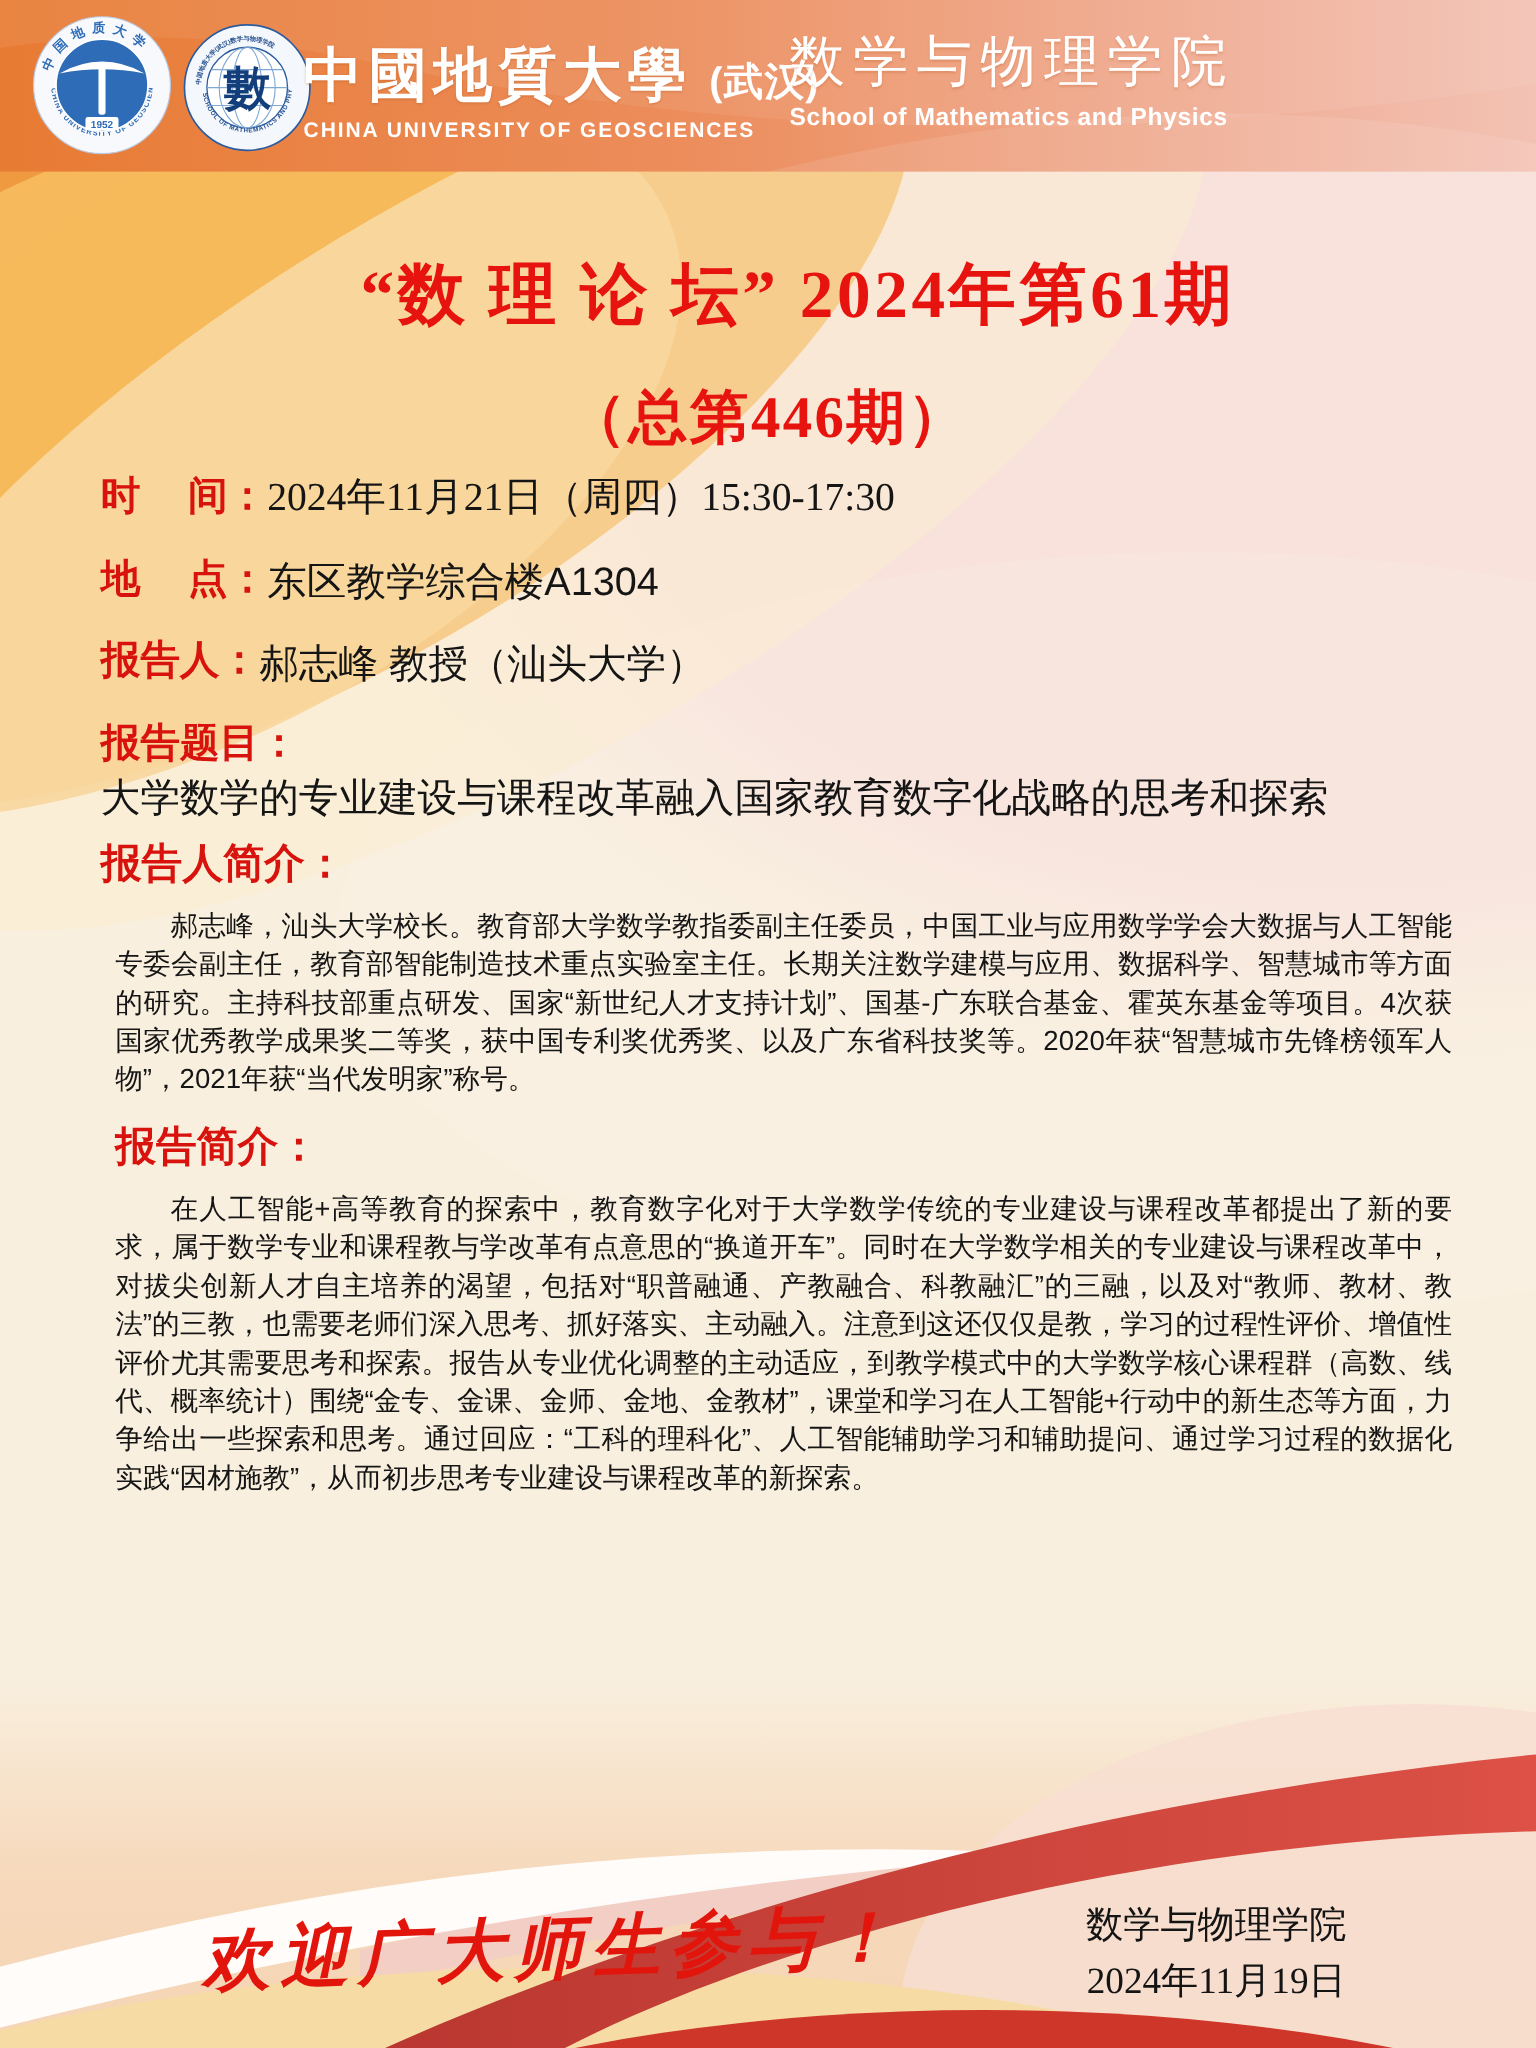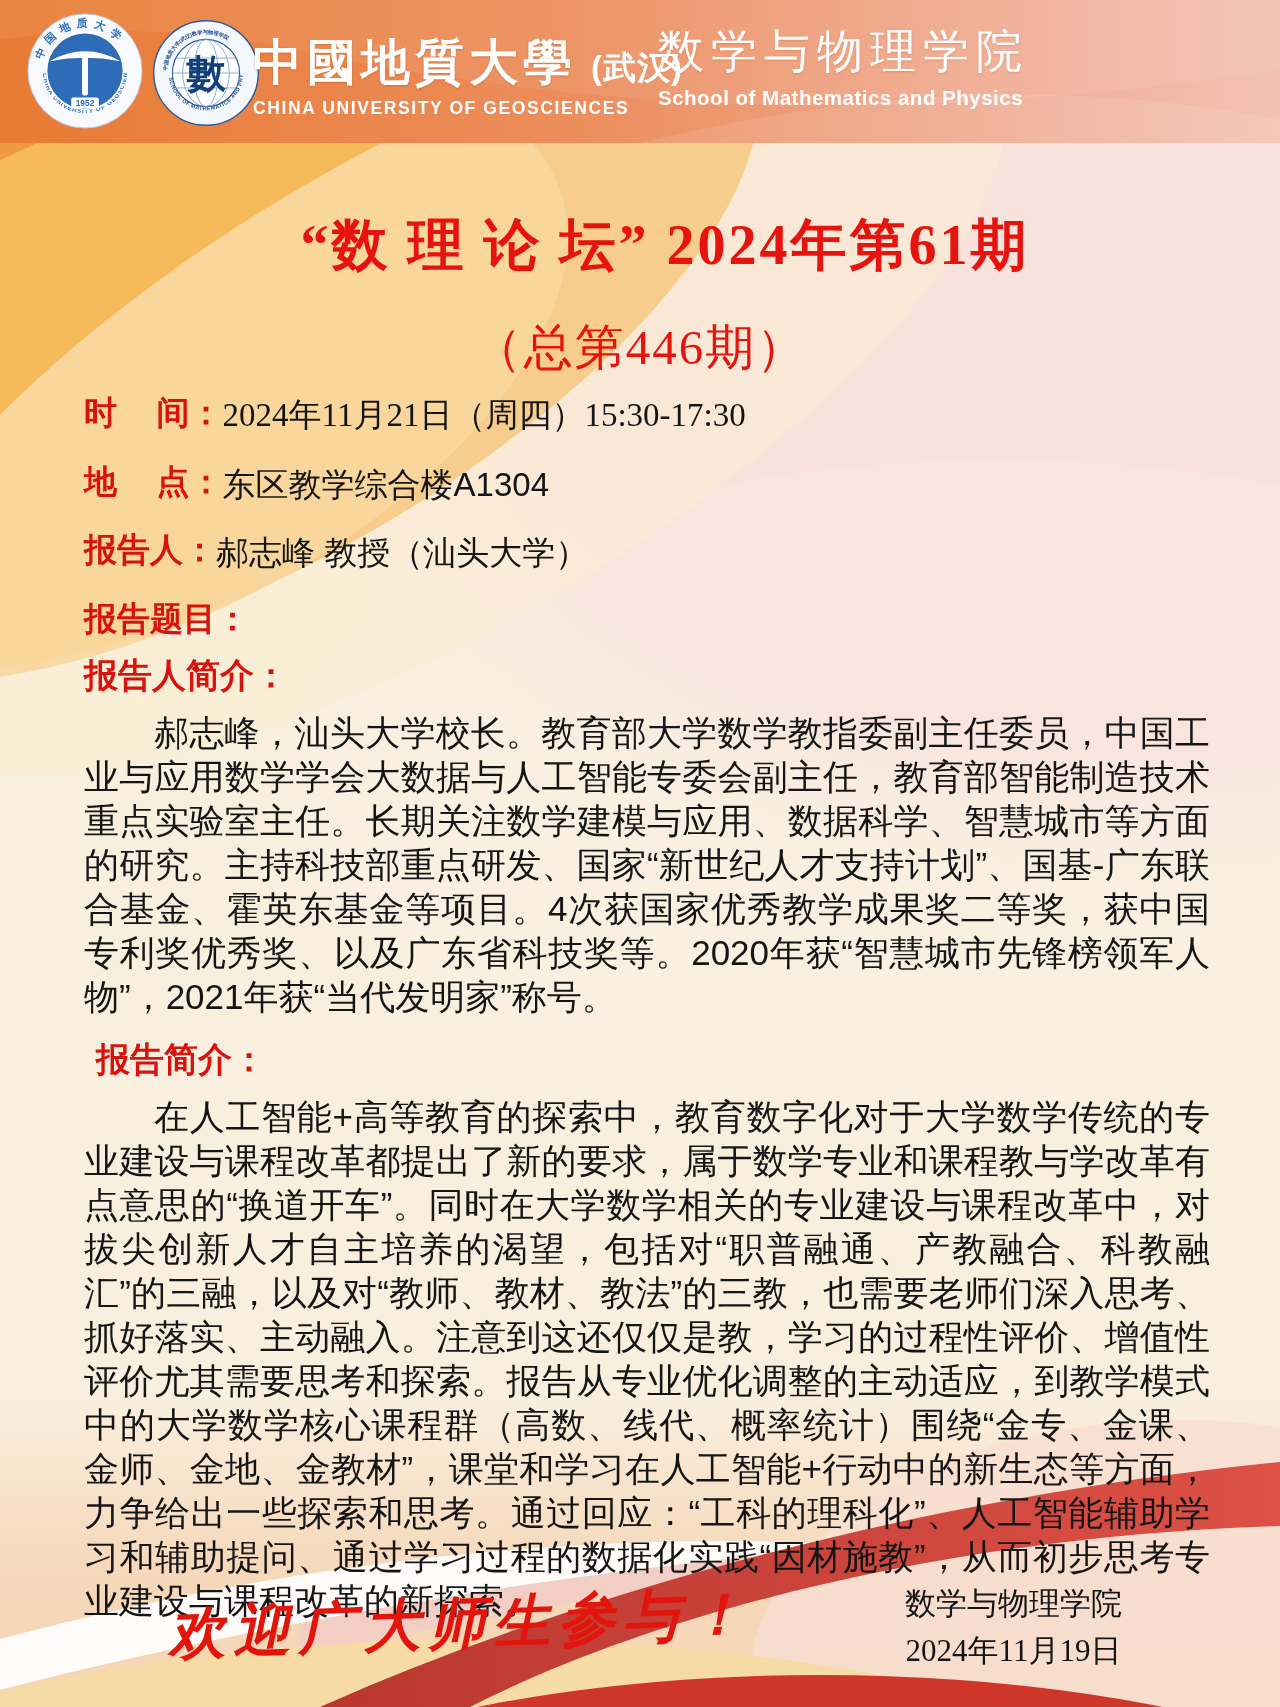--- a/index.html
+++ b/index.html
@@ -21,33 +21,33 @@
   .uni-en{font-size:17.5px;font-weight:bold;letter-spacing:1.6px;margin-top:7px;}
   .school-block{position:absolute;left:658px;top:26px;color:#fff;}
   .school-cn{font-size:46px;letter-spacing:7px;line-height:1.1;font-weight:500;text-shadow:0 1px 2px rgba(180,80,20,.25);}
   .school-en{font-size:20.5px;margin-top:9px;letter-spacing:.5px;font-weight:bold;}
   
   .title1{position:absolute;left:0;top:208px;width:100%;text-align:center;
     color:#e6130e;font-family:"Liberation Serif","DejaVu Serif",serif;
     font-weight:bold;font-size:56px;letter-spacing:3px;padding-left:25px;}
   .title2{position:absolute;left:0;top:315px;width:100%;text-align:center;
     color:#e6130e;font-family:"Liberation Serif","DejaVu Serif",serif;
-    font-weight:normal;font-size:49px;letter-spacing:2px;}
+    font-weight:bold;font-size:49px;letter-spacing:2px;}
   
   .main{position:absolute;left:84px;top:394px;width:1126px;color:#151515;}
   .row{display:flex;align-items:flex-start;margin-bottom:25px;font-size:33px;line-height:1.32;}
   .row .lbl{flex:0 0 auto;white-space:pre;color:#d8120c;font-weight:bold;
     font-family:Liberation Mono, monospace;}
   .row .val{flex:1 1 auto;}
   .val-serif{font-family:"Liberation Serif","DejaVu Serif",serif;}
   .sec-head{color:#d8120c;font-weight:bold;font-size:34px;margin:2px 0 12px 0;
     font-family:"Liberation Serif","DejaVu Serif",serif;}
   .sec-head.indented{padding-left:12px;}
-  .para{font-size:35px;line-height:44px;text-align:justify;text-indent:2em;
-    margin:0 0 18px 0;color:#151515;}
+  .para{font-size:23px;line-height:32px;text-align:justify;text-indent:2em;
+    margin:0 0 18px 12px;color:#151515;}
   
   .slogan{position:absolute;left:168px;top:1586px;color:#e2150d;
     font-family:"Liberation Serif","DejaVu Serif",serif;font-style:italic;font-weight:bold;
     font-size:57px;letter-spacing:8px;transform:rotate(-2deg);white-space:nowrap;}
   .footer-right{position:absolute;right:158px;top:1580px;text-align:center;
     color:#141414;font-family:"Liberation Serif","DejaVu Serif",serif;
     font-size:31px;line-height:47px;font-weight:500;}
 </style>
 </head>
 <body>
@@ -179,20 +179,21 @@
       <span class="val">东区教学综合楼A1304</span>
     </div>
 
     <div class="row">
       <span class="lbl">报告人：</span>
       <span class="val">郝志峰 教授（汕头大学）</span>
     </div>
 
     <div class="row" style="margin-bottom:10px;flex-direction:column;">
       <span class="lbl">报告题目：</span>
+      <span class="val">大学数学的专业建设与课程改革融入国家教育数字化战略的思考和探索</span>
     </div>
 
     <div class="sec-head">报告人简介：</div>
     <p class="para">郝志峰，汕头大学校长。教育部大学数学教指委副主任委员，中国工业与应用数学学会大数据与人工智能专委会副主任，教育部智能制造技术重点实验室主任。长期关注数学建模与应用、数据科学、智慧城市等方面的研究。主持科技部重点研发、国家“新世纪人才支持计划”、国基-广东联合基金、霍英东基金等项目。4次获国家优秀教学成果奖二等奖，获中国专利奖优秀奖、以及广东省科技奖等。2020年获“智慧城市先锋榜领军人物”，2021年获“当代发明家”称号。</p>
 
     <div class="sec-head indented">报告简介：</div>
     <p class="para">在人工智能+高等教育的探索中，教育数字化对于大学数学传统的专业建设与课程改革都提出了新的要求，属于数学专业和课程教与学改革有点意思的“换道开车”。同时在大学数学相关的专业建设与课程改革中，对拔尖创新人才自主培养的渴望，包括对“职普融通、产教融合、科教融汇”的三融，以及对“教师、教材、教法”的三教，也需要老师们深入思考、抓好落实、主动融入。注意到这还仅仅是教，学习的过程性评价、增值性评价尤其需要思考和探索。报告从专业优化调整的主动适应，到教学模式中的大学数学核心课程群（高数、线代、概率统计）围绕“金专、金课、金师、金地、金教材”，课堂和学习在人工智能+行动中的新生态等方面，力争给出一些探索和思考。通过回应：“工科的理科化”、人工智能辅助学习和辅助提问、通过学习过程的数据化实践“因材施教”，从而初步思考专业建设与课程改革的新探索。</p>
   </div>
 
   <div class="slogan">欢迎广大师生参与！</div>

